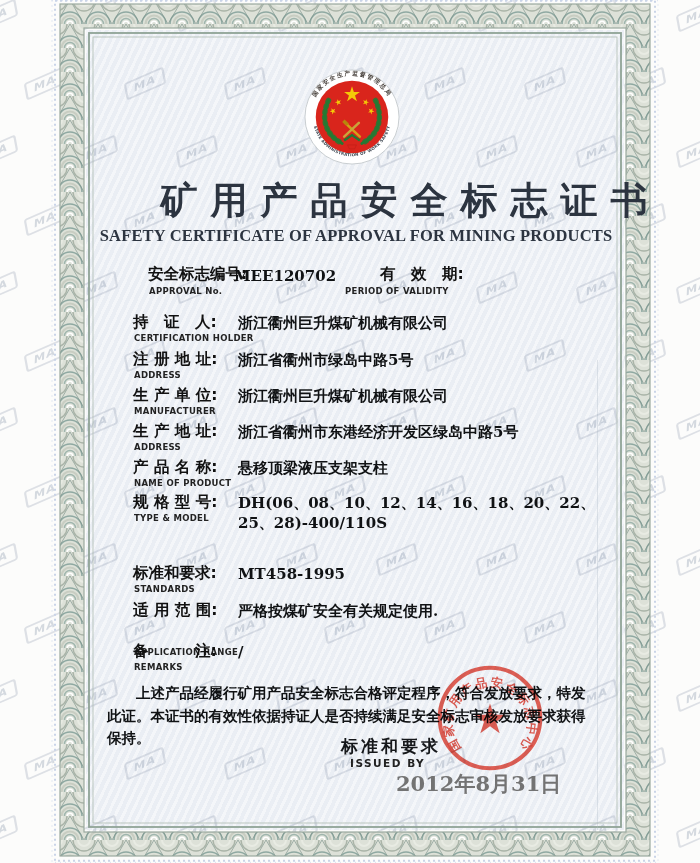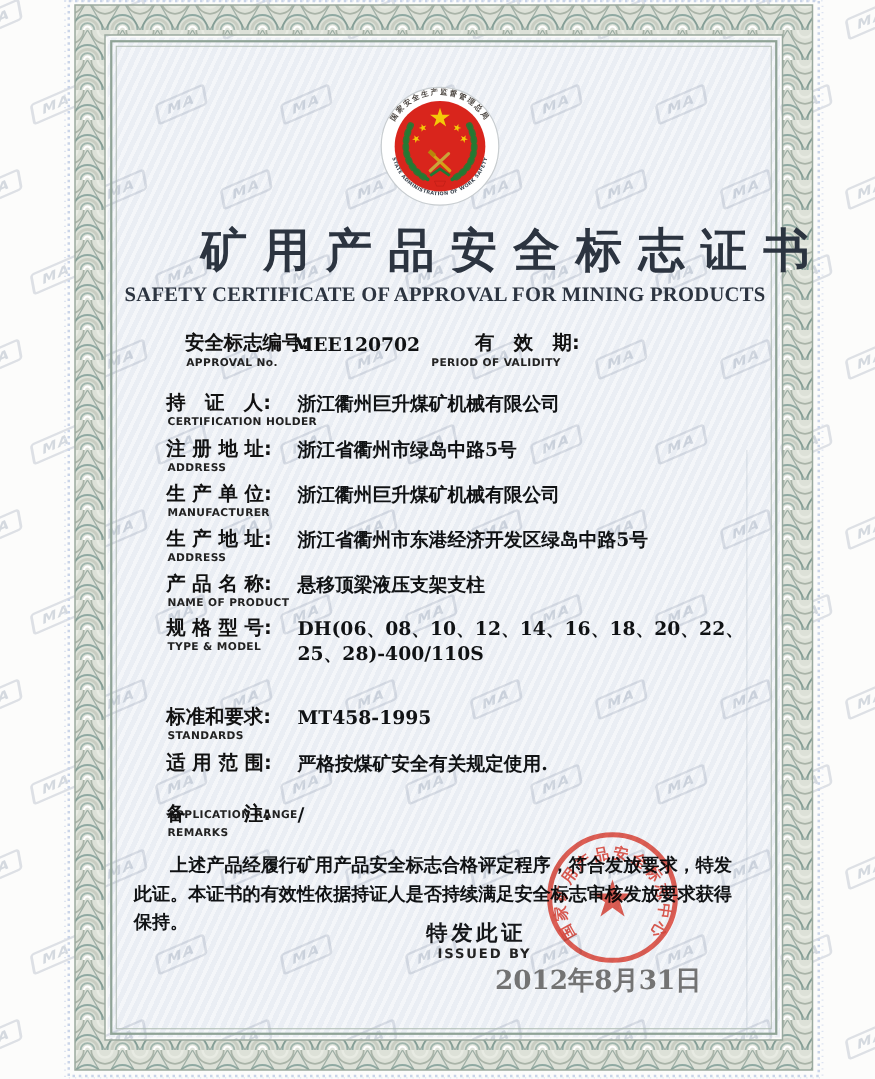--- a/index.html
+++ b/index.html
@@ -280,21 +280,21 @@
       <div class="lbl" style="left: 133px; top: 600px;">适 用 范 围:</div>
       <div class="sub" style="left: 134px; top: 621px; margin-top: 26px;">APPLICATION RANGE</div>
       <div class="val bold" style="left: 238px; top: 601px; width: 382px;">严格按煤矿安全有关规定使用.</div>
       <div class="lbl" style="left: 133px; top: 641px;">备　　　注:</div>
       <div class="sub" style="left: 134px; top: 662px;">REMARKS</div>
       <div class="val bold" style="left: 238px; top: 642px; width: 382px;">/</div>
     </div>
 
   <div class="statement">上述产品经履行矿用产品安全标志合格评定程序，符合发放要求，特发此证。本证书的有效性依据持证人是否持续满足安全标志审核发放要求获得保持。</div>
 
-  <div class="issuer-cn">特发此证</div>
+  <div class="issuer-cn">标准和要求</div>
   <div class="issuer-en">ISSUED BY</div>
   <div class="issue-date">2012年8月31日</div>
 
   <div class="fold-line"></div>
 </div>
 
 <svg class="seal" viewBox="0 0 120 120">
   <defs>
     <path id="sealArc" d="M 27.5,88 A 39,39 0 1 1 92.5,88" fill="none"></path>
     <path id="starp2" d="M0,-1 L0.2245,-0.309 L0.9511,-0.309 L0.3633,0.1181 L0.5878,0.809 L0,0.382 L-0.5878,0.809 L-0.3633,0.1181 L-0.9511,-0.309 L-0.2245,-0.309 Z"></path>

